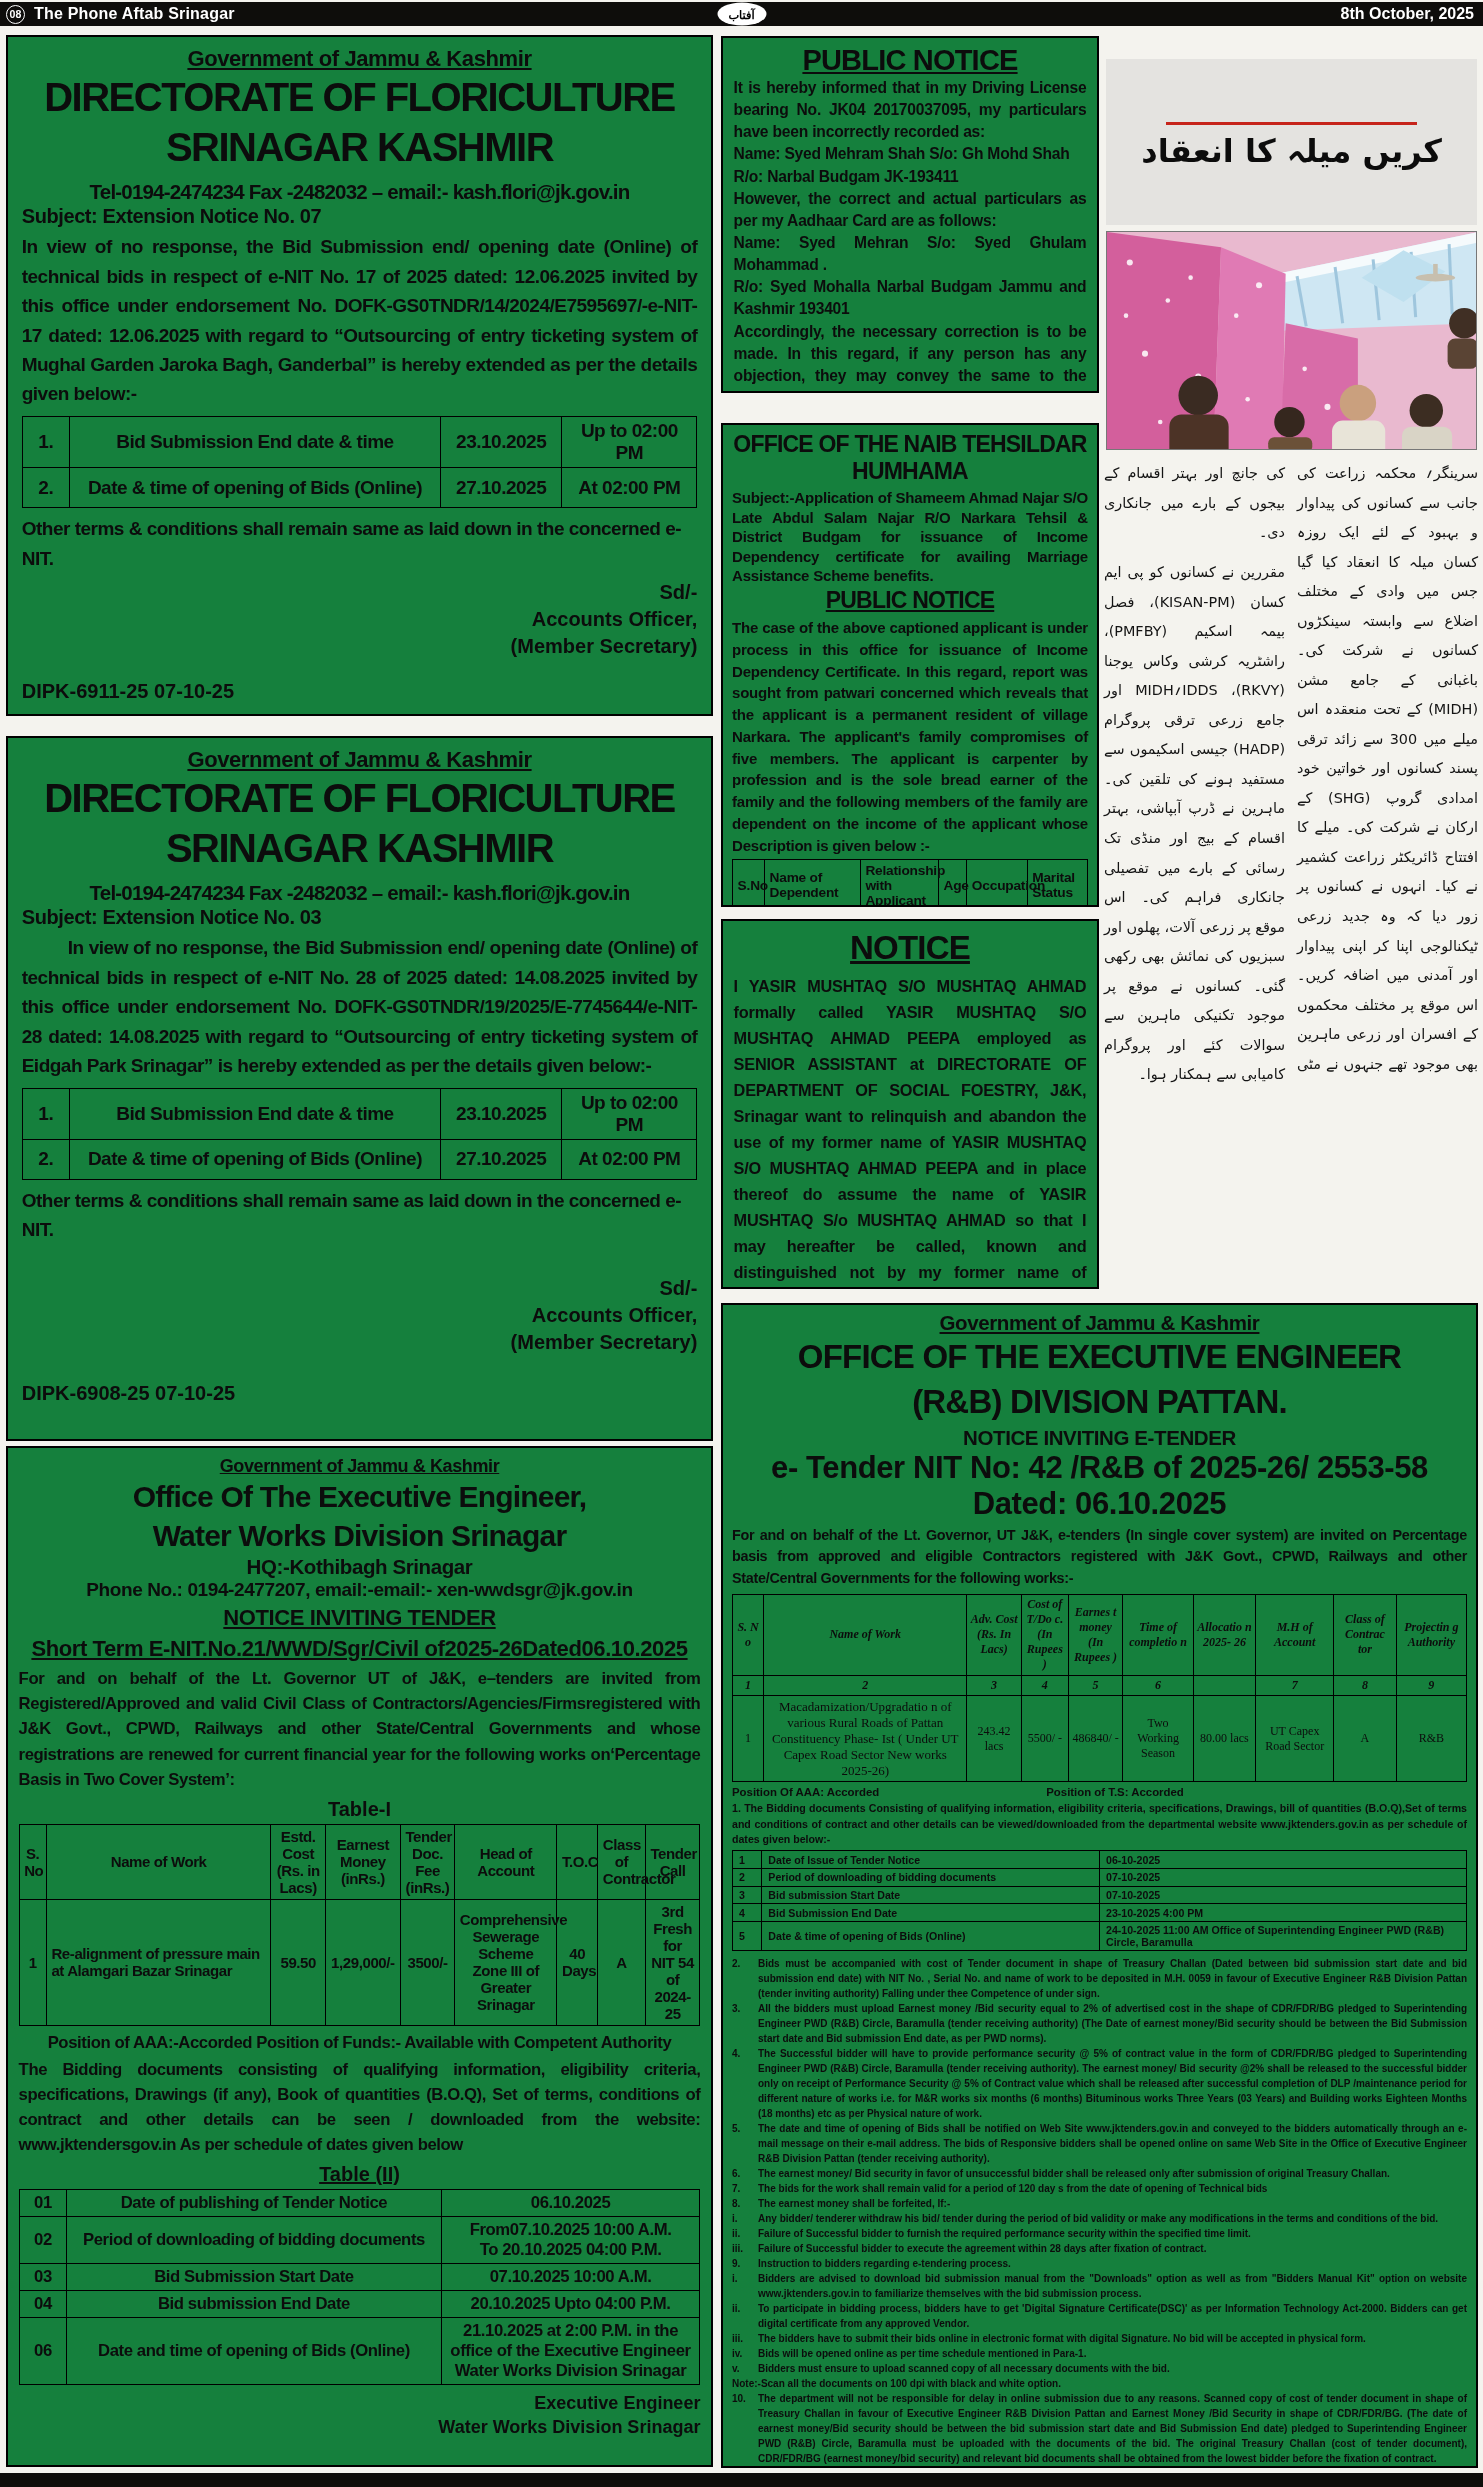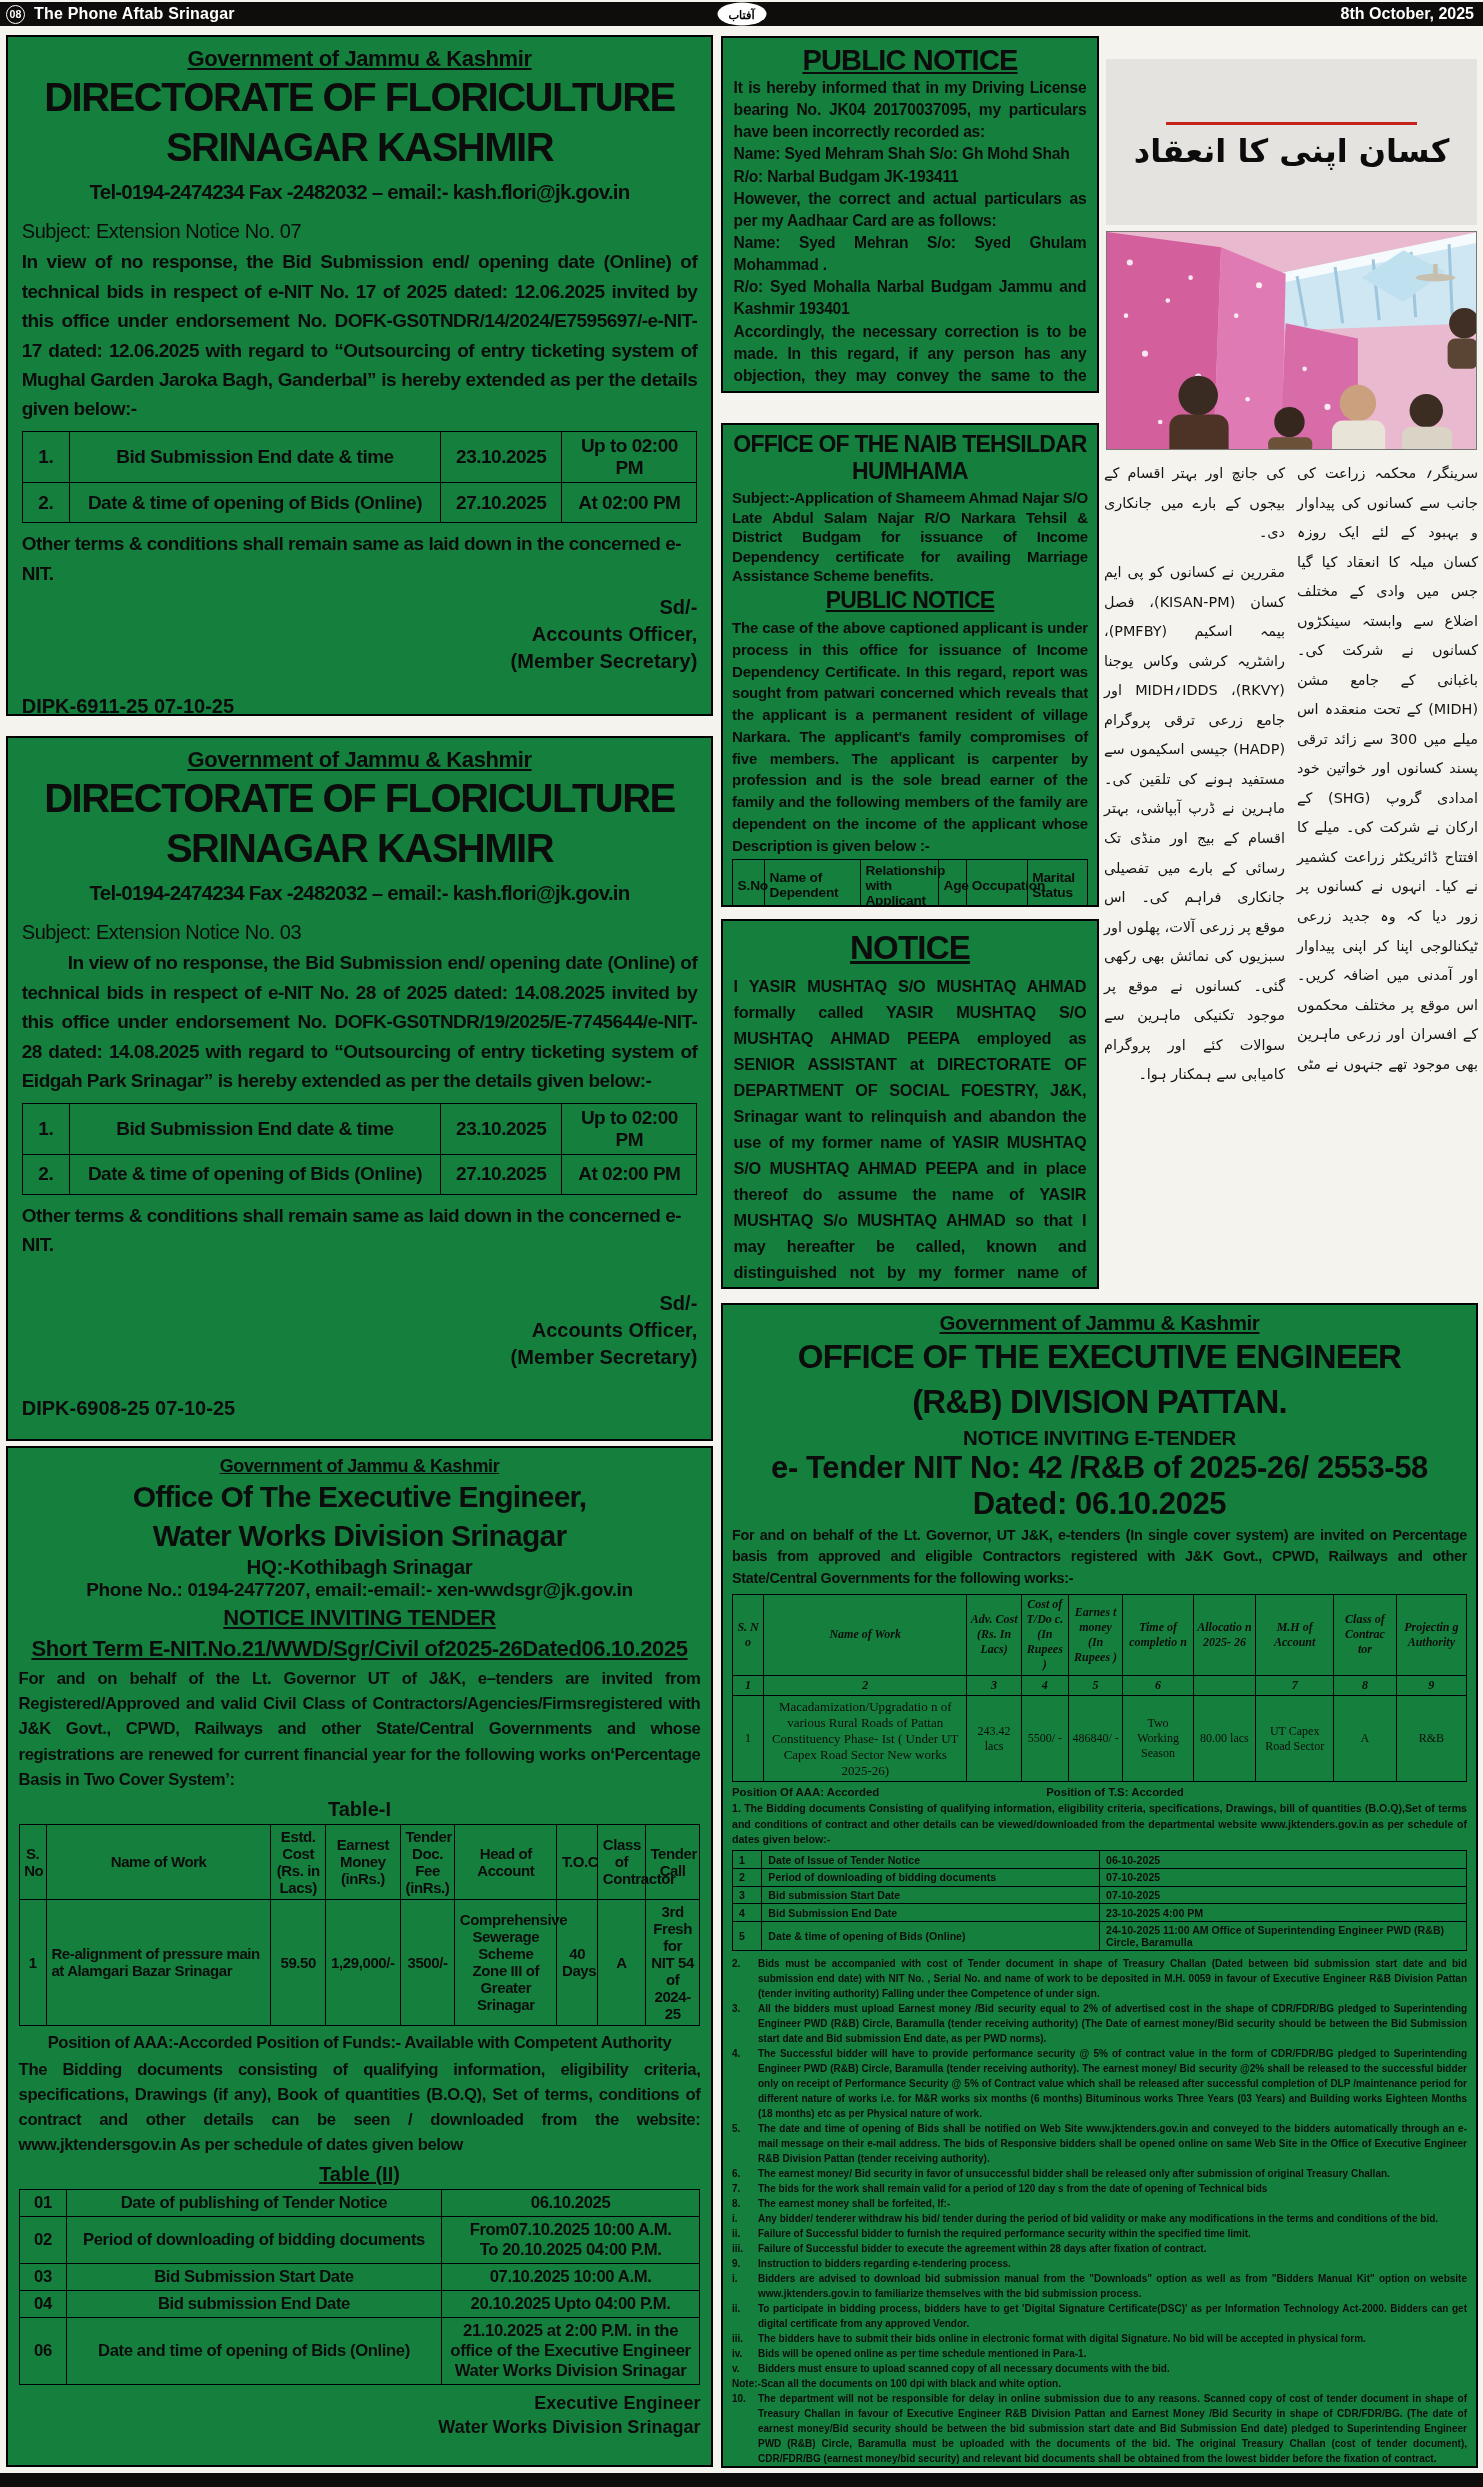--- a/index.html
+++ b/index.html
@@ -19,21 +19,21 @@
   .mast-logo{position:absolute;left:50%;top:50%;transform:translate(-50%,-50%);width:49px;height:23px;
              background:#fff;border-radius:50%;display:flex;align-items:center;justify-content:center;
              color:#000;font-size:11.4px;font-weight:700}
   .mast-date{position:absolute;right:9px;font-size:16px;font-weight:700}
 
   
   .pad{padding:9px 13.7px}
   .gov{font-size:22px;font-weight:700;text-decoration:underline;letter-spacing:-0.4px}
   .huge{font-size:40px;font-weight:700;letter-spacing:-1.5px;line-height:1.25}
   .contact{font-size:20.5px;font-weight:700;letter-spacing:-0.8px;margin-top:7.6px}
-  .subj{font-size:20px;font-weight:400;letter-spacing:-0.4px;margin-top:16px}
+  .subj{font-size:20px;font-weight:700;letter-spacing:-0.4px;margin-top:1px}
   .bodytxt{font-size:19px;font-weight:700;letter-spacing:-0.5px;line-height:1.55;margin-top:4.6px}
   table{border-collapse:collapse;width:100%;table-layout:fixed}
   td,th{border:1.5px solid #000;padding:3px 4.6px;vertical-align:middle}
   .ftab{margin-top:7.6px}
   .ftab td{font-size:19px;font-weight:700;letter-spacing:-0.5px;height:40px}
   .signblock{margin-top:6px;font-size:20px;font-weight:700;line-height:1.35}
   .dipk{font-size:20px;font-weight:700;margin-top:20px;letter-spacing:0}
 
   
   .wwd-h1{font-size:30px;font-weight:700;letter-spacing:-0.8px;line-height:1.3}
@@ -542,21 +542,21 @@
           <span class="t">Bidder should be fully cognizant that if the documents uploaded / submitted on the basis of which the contract was awarded are later discovered to be fake/ not genuine, the contract will be cancelled and the contractor / bidder will be blacklisted from participating in this Division /Department for a period of three years, in addition to the performance security deposited for the said work being forfeited.</span>
         </div>
 
       </div>
 
   </div>
 </div>
 
 <div class="urdu-head">
   <div class="urdu-rule"></div>
-  <div class="urdu-h2">کسان اپنی کا انعقاد</div>
+  <div class="urdu-h2">کریں میلہ کا انعقاد</div>
 </div>
 
 <div class="photo">
   <svg width="371" height="219" viewBox="0 0 488 288" xmlns="http://www.w3.org/2000/svg">
     <rect width="488" height="288" fill="#e9b9cf"></rect>
 
     <polygon points="200,60 488,0 488,120 230,130" fill="#cfe7f3"></polygon>
     <polygon points="200,60 488,0 488,14 205,72" fill="#f5fafc"></polygon>
     <g stroke="#9fc6dd" stroke-width="4">
       <line x1="250" y1="58" x2="262" y2="124"></line>

